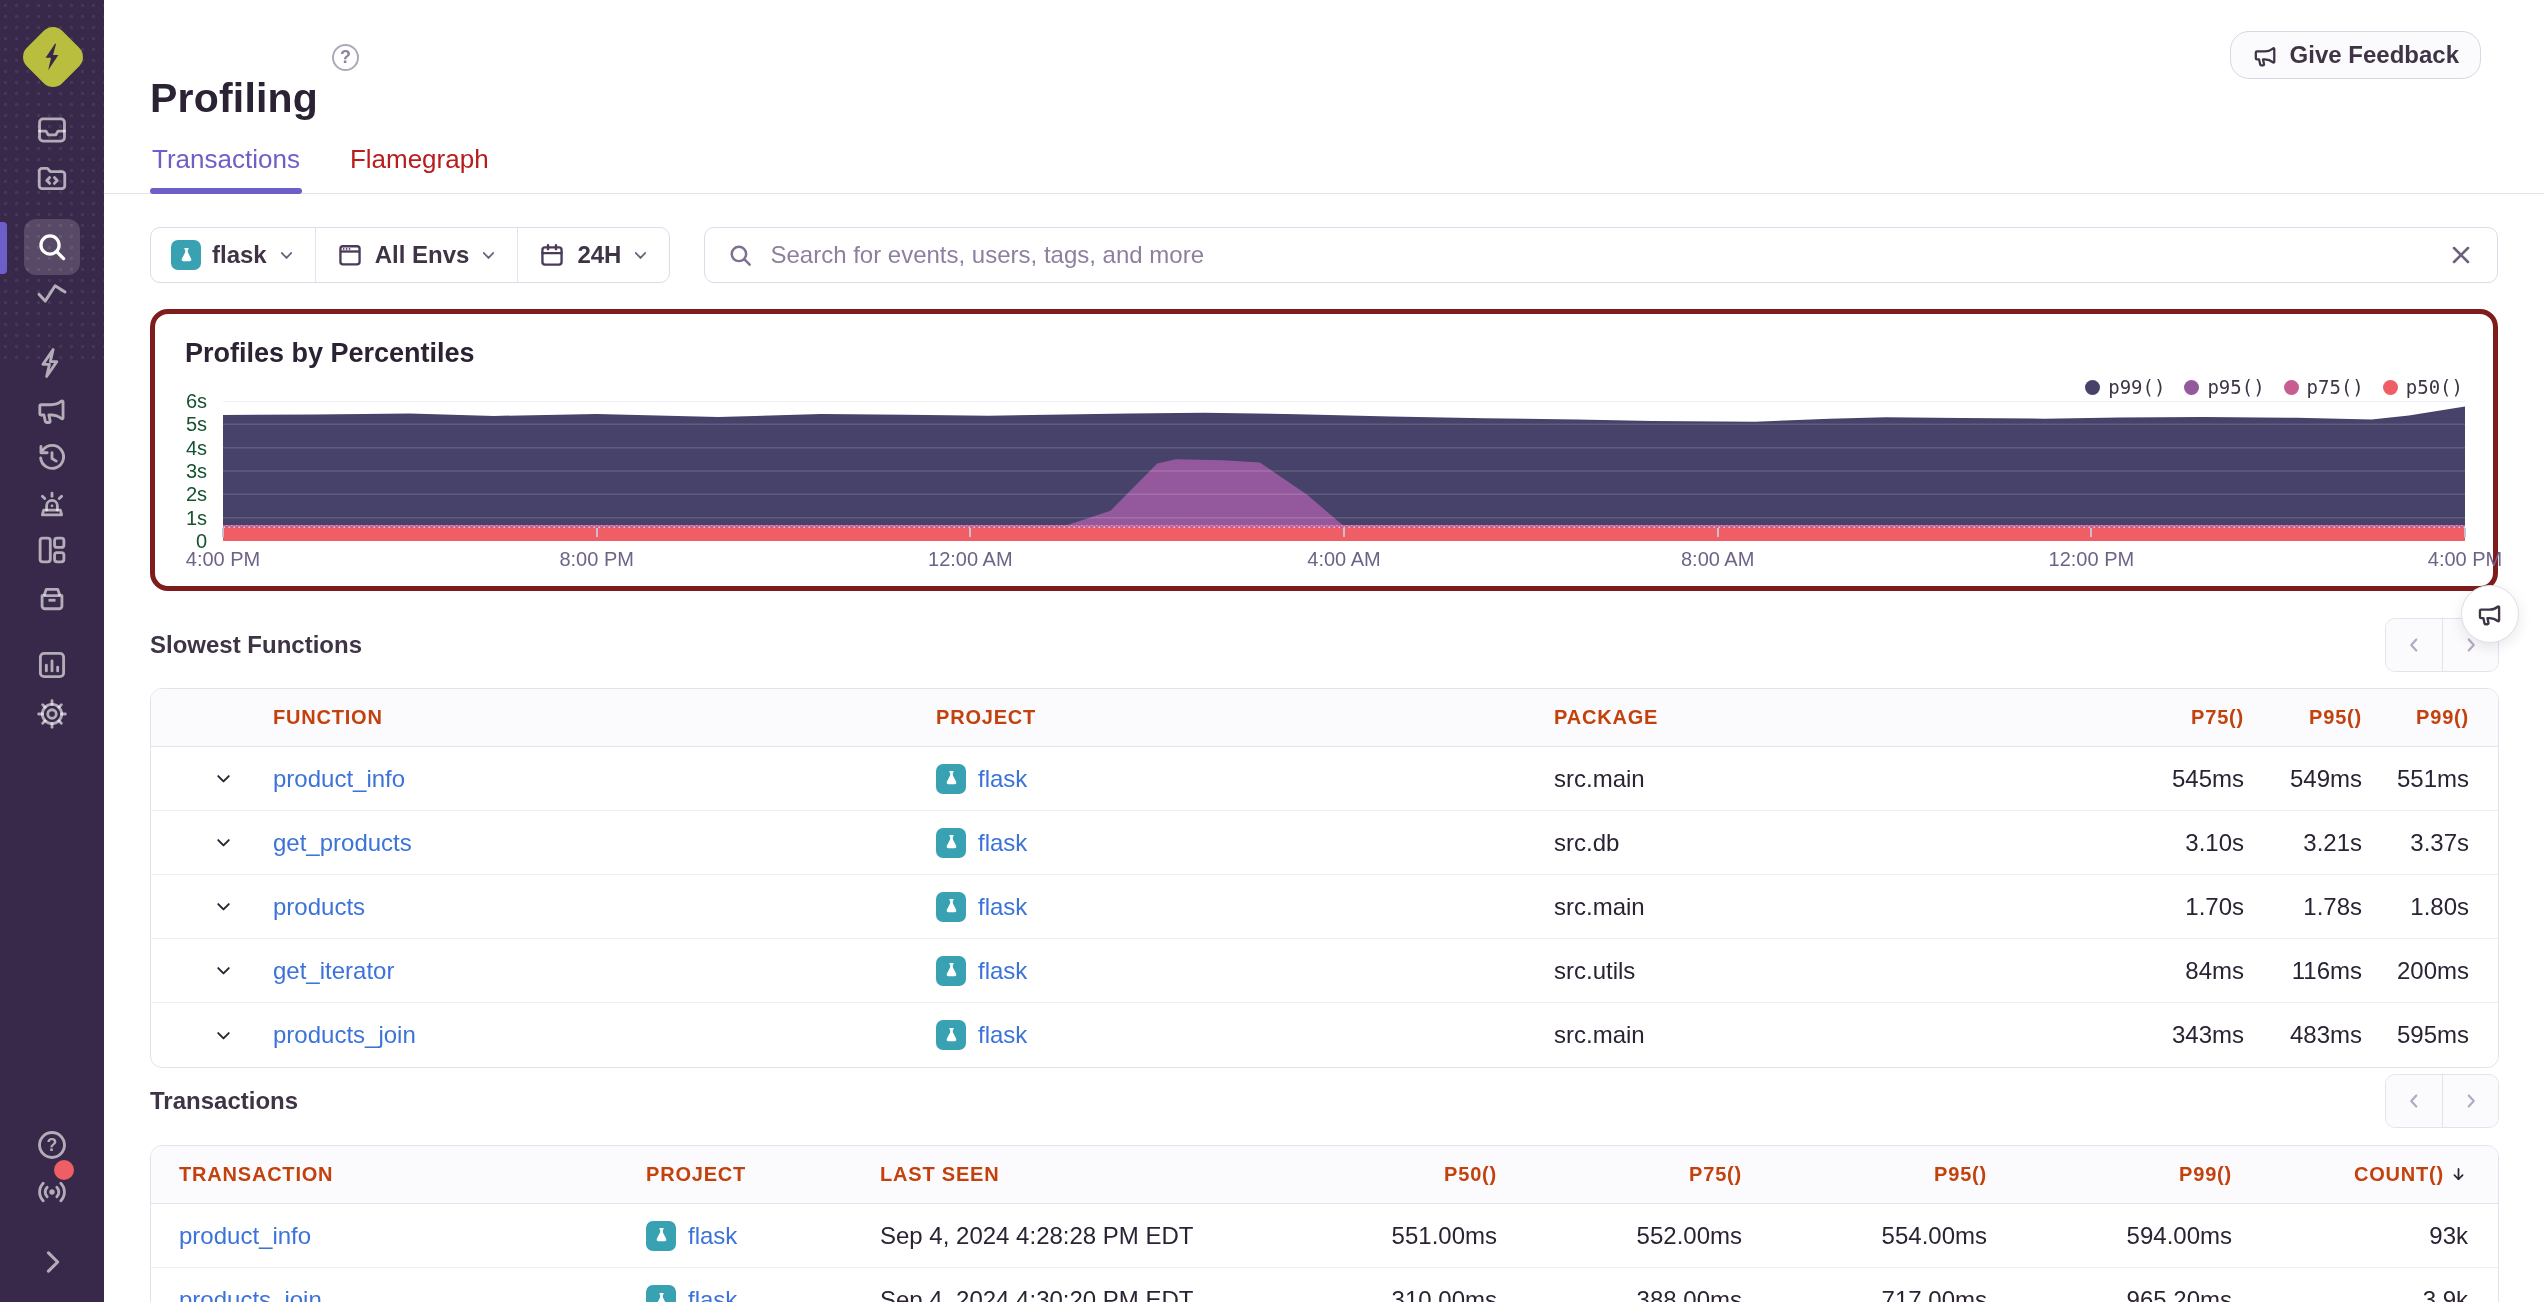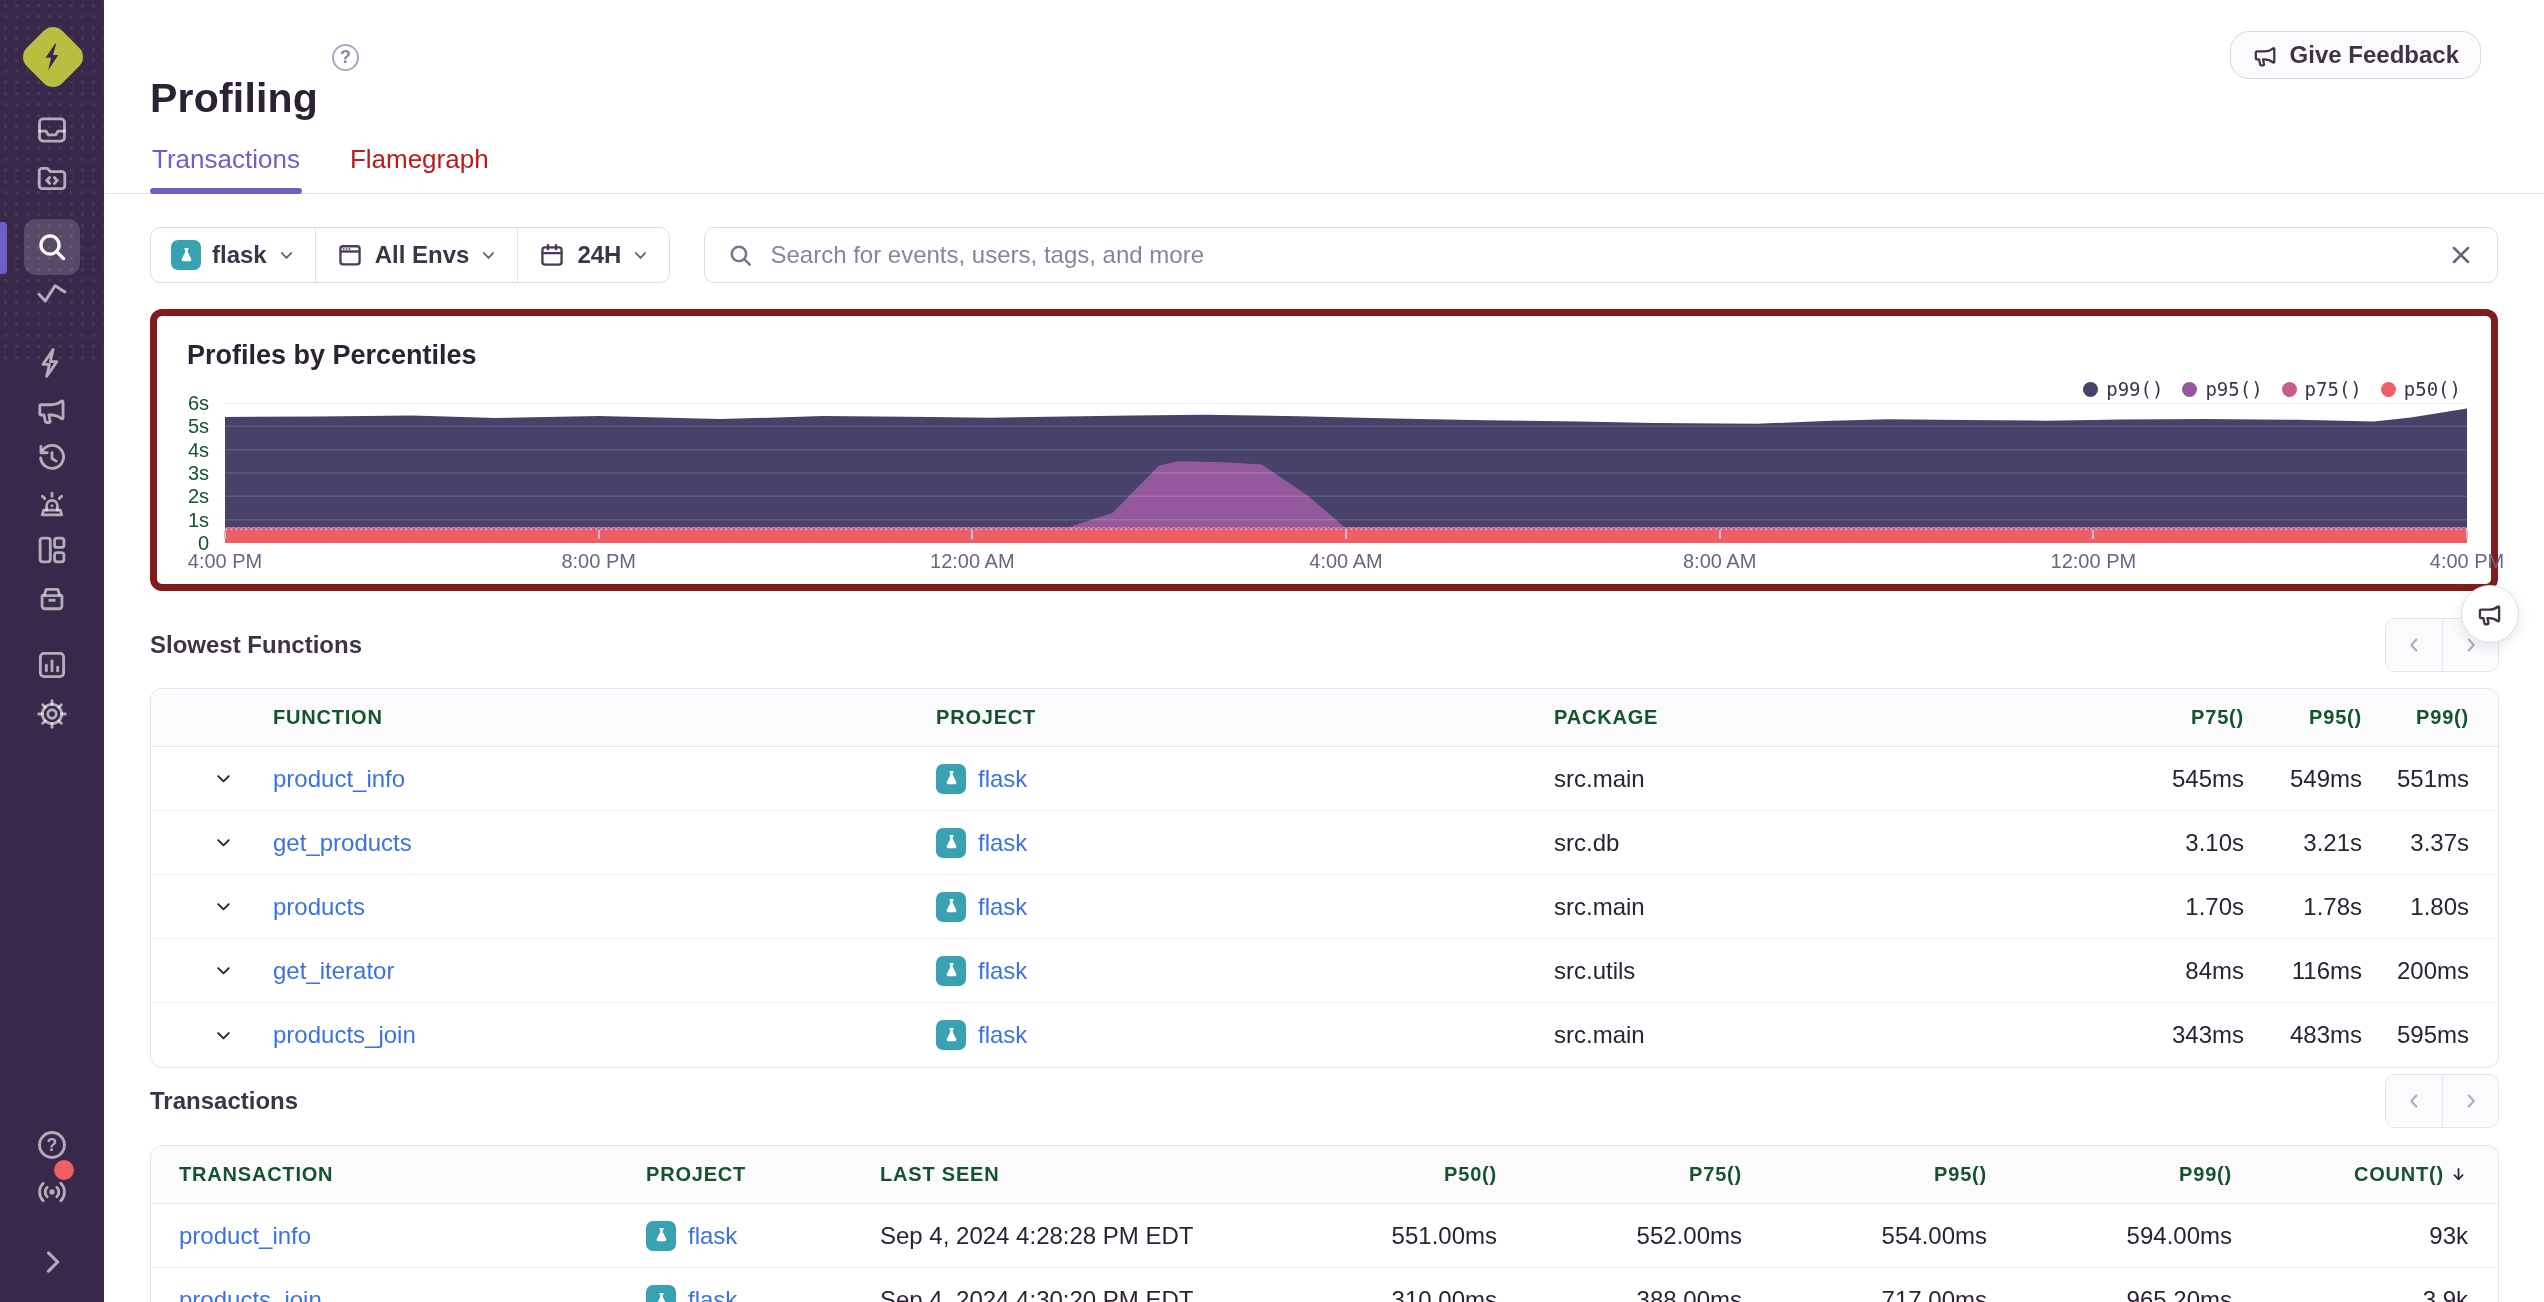--- a/index.html
+++ b/index.html
@@ -56,21 +56,21 @@
   .searchbar { flex:1; display:flex; align-items:center; gap:16px; border:1px solid #e0d9e9;
     border-radius:10px; padding:0 22px; background:#fff; }
   .searchbar svg.mag { width:27px; height:27px; color:#80708f; flex:none; }
   .searchbar input { flex:1; border:none; outline:none; font-size:24px;
     font-family:"Liberation Sans", sans-serif; color:#2b2233; background:transparent; }
   .searchbar input::placeholder { color:#8d7f9d; }
   .clear-x { width:28px; height:28px; color:#6f617c; cursor:pointer; flex:none; }
 
   
   .chart-card { position:relative; margin:26px 46px 0; height:282px;
-    border:7px solid #7f1d1d; border-radius:12px; background:#fff;padding-left:16px; }
+    border:5px solid #7f1d1d; border-radius:18px; background:#fff;padding-left:16px; }
   .chart-title { position:absolute; left:30px; top:24px; font-size:27px; font-weight:700; color:#2b2233; }
   .legend { position:absolute; right:30px; top:62px; display:flex; gap:19px; align-items:center; }
   .legend-item { display:flex; align-items:center; gap:8px; cursor:pointer; }
   .legend-dot { width:15px; height:15px; border-radius:50%; }
   .legend-dot.dotted { background-image:radial-gradient(rgba(255,255,255,.65) 1.5px, transparent 1.6px);
     background-size:5px 5px; }
   .legend-label { font-family:"DejaVu Sans Mono", monospace; font-size:19px; color:#3e3446; }
   .plot { position:absolute; left:68px; top:87px; width:2242px; height:140px; }
   .plot svg { position:absolute; inset:0; width:100%; height:100%; }
   .ylabels { position:absolute; left:0; top:87px; width:58px; height:140px; }
@@ -94,21 +94,21 @@
 
   .float-feedback { position:absolute; left:2461px; top:585px; width:58px; height:58px;
     border-radius:50%; background:#fff; border:1px solid #e2dcea;
     box-shadow:0 4px 14px rgba(43,34,51,.10); display:flex; align-items:center;
     justify-content:center; color:#3e3446; z-index:30; cursor:pointer; }
   .float-feedback svg { width:28px; height:28px; }
 
   .table-card { margin:0 45px 0 46px; border:1px solid #e6e0ec; border-radius:12px;
     background:#fff; overflow:hidden; }
   .thead { background:#fbfafc; border-bottom:1px solid #e7e1ec; height:58px; align-items:center;
-    font-size:20px; font-weight:700; letter-spacing:.8px; color:#14532d; }
+    font-size:20px; font-weight:700; letter-spacing:.8px; color:#c2410c; }
   .grid-sf { display:grid; grid-template-columns:122px 663px 618px 1fr 130px 118px 107px; padding-right:29px; }
   .grid-tx { display:grid; grid-template-columns:467px 234px 1fr 245px 245px 245px 245px 236px;
     padding-left:28px; padding-right:30px; }
   .trow { height:64px; align-items:center; border-bottom:1px solid #f1edf5; font-size:24px; }
   .trow:last-child { border-bottom:none; }
   .num { text-align:right; }
   .cell-link { color:#3c73da; cursor:pointer; }
   .proj-cell { display:flex; align-items:center; gap:12px; }
   .expander { display:flex; align-items:center; justify-content:flex-end; padding-right:38px;
     color:#2b2233; cursor:pointer; }

